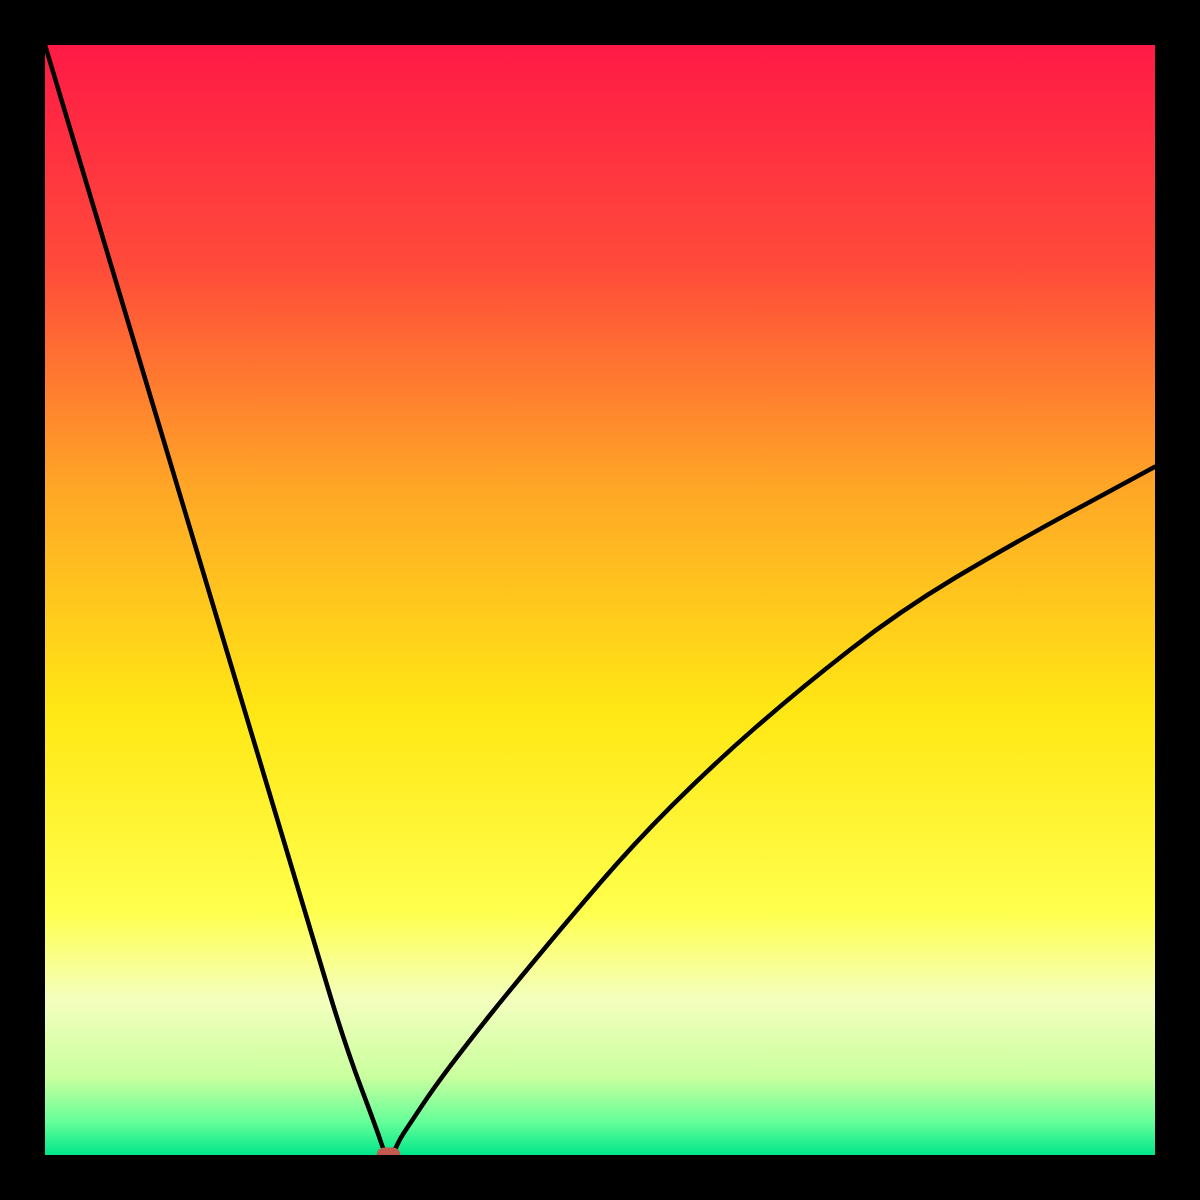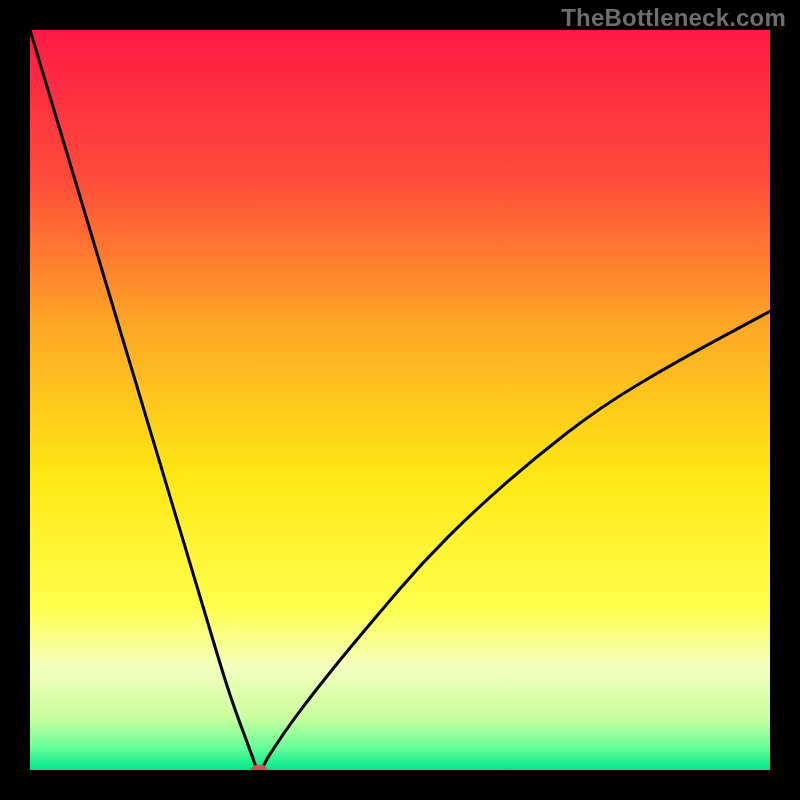--- a/index.html
+++ b/index.html
@@ -45,21 +45,20 @@
     background: #c25a4f;
     border-radius: 5px;
     transform: translate(-50%, -50%);
     z-index: 5;
   }
 </style>
 </head>
 <body>
 
 <div class="frame">
-  <div class="watermark">TheBottleneck.com</div>
   <div class="plot">
     <svg class="gradient-fill" viewBox="0 0 740 740" preserveAspectRatio="none">
       <defs>
         <linearGradient id="bg-grad" x1="0" y1="0" x2="0" y2="1">
             <stop offset="0%" stop-color="#ff1a46"></stop>
             <stop offset="20%" stop-color="#ff4b3a"></stop>
             <stop offset="40%" stop-color="#ffa726"></stop>
             <stop offset="60%" stop-color="#ffe714"></stop>
             <stop offset="78%" stop-color="#ffff4d"></stop>
             <stop offset="86%" stop-color="#f4ffbe"></stop>

